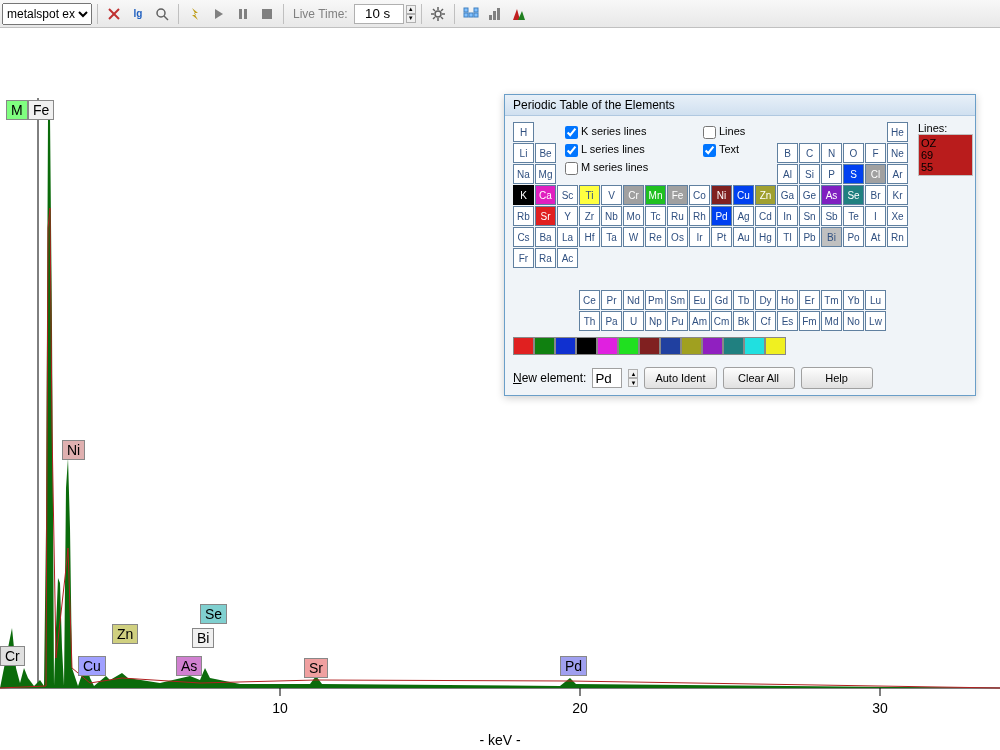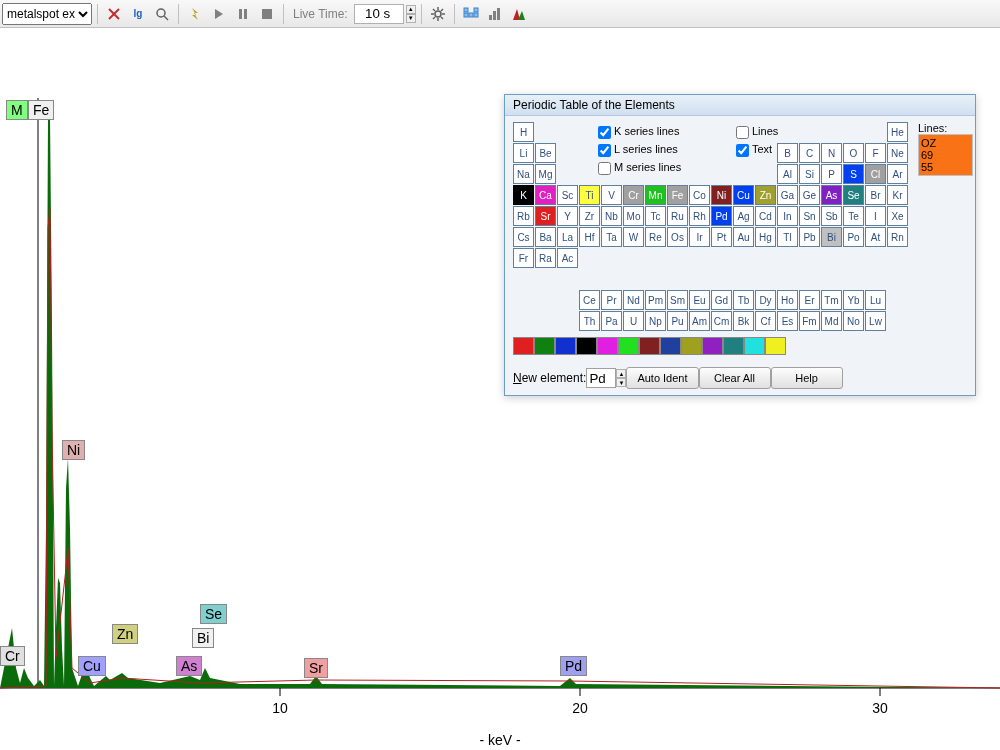--- a/index.html
+++ b/index.html
@@ -49,30 +49,30 @@
 .el.sel-green { background: #20c020; color: #fff; }
 .el.sel-dred { background: #802020; color: #fff; }
 .el.sel-blue { background: #0040f0; color: #fff; }
 .el.sel-olive { background: #a0a030; color: #fff; }
 .el.sel-purple { background: #8020c0; color: #fff; }
 .el.sel-teal { background: #208080; color: #fff; }
 .el.sel-bi { background: #c0c0c0; }
 .el.sel-red { background: #e02020; color: #fff; }
 .el.blank { border: none; background: transparent; }
 .pt-checks { font-size: 11px; line-height: 18px; }
-.pt-checks label { display: block; margin-left: 33px; }
+.pt-checks label { display: block; }
 .pt-checks input { vertical-align: middle; margin-right: 3px; }
 .check-area { position: absolute; }
 .color-row { display: flex; margin-top: 6px; }
 .color-sw { width: 21px; height: 18px; border: 1px solid #888; }
-.pt-bottom { display: flex; align-items: center; padding: 6px 8px; }
+.pt-bottom { display: flex; align-items: center; gap: 6px; padding: 6px 8px; }
 .pt-bottom input[type=text] { width: 30px; height: 20px; border: 1px solid #a0a0a0; padding: 0 2px; }
 .pt-btn { height: 22px; padding: 0 10px; border: 1px solid #a0a0a0; background: linear-gradient(#fdfdfd,#e0e0e0); border-radius: 3px; cursor: pointer; font-size: 11px; min-width: 72px; }
 .win-label { font-size: 11px; }
-.win-side { width: 55px; border: 1px solid #c0c0c0; background: #f97316; padding: 2px; font-size: 11px; }
+.win-side { width: 55px; border: 1px solid #c0c0c0; background: #b91c1c; padding: 2px; font-size: 11px; }
 </style>
 </head>
 <body>
 
 <div class="toolbar">
   <select style="width:90px">
     <option>metalspot ext</option>
   </select>
   <div class="tb-sep"></div>
   <div class="tb-btn">

